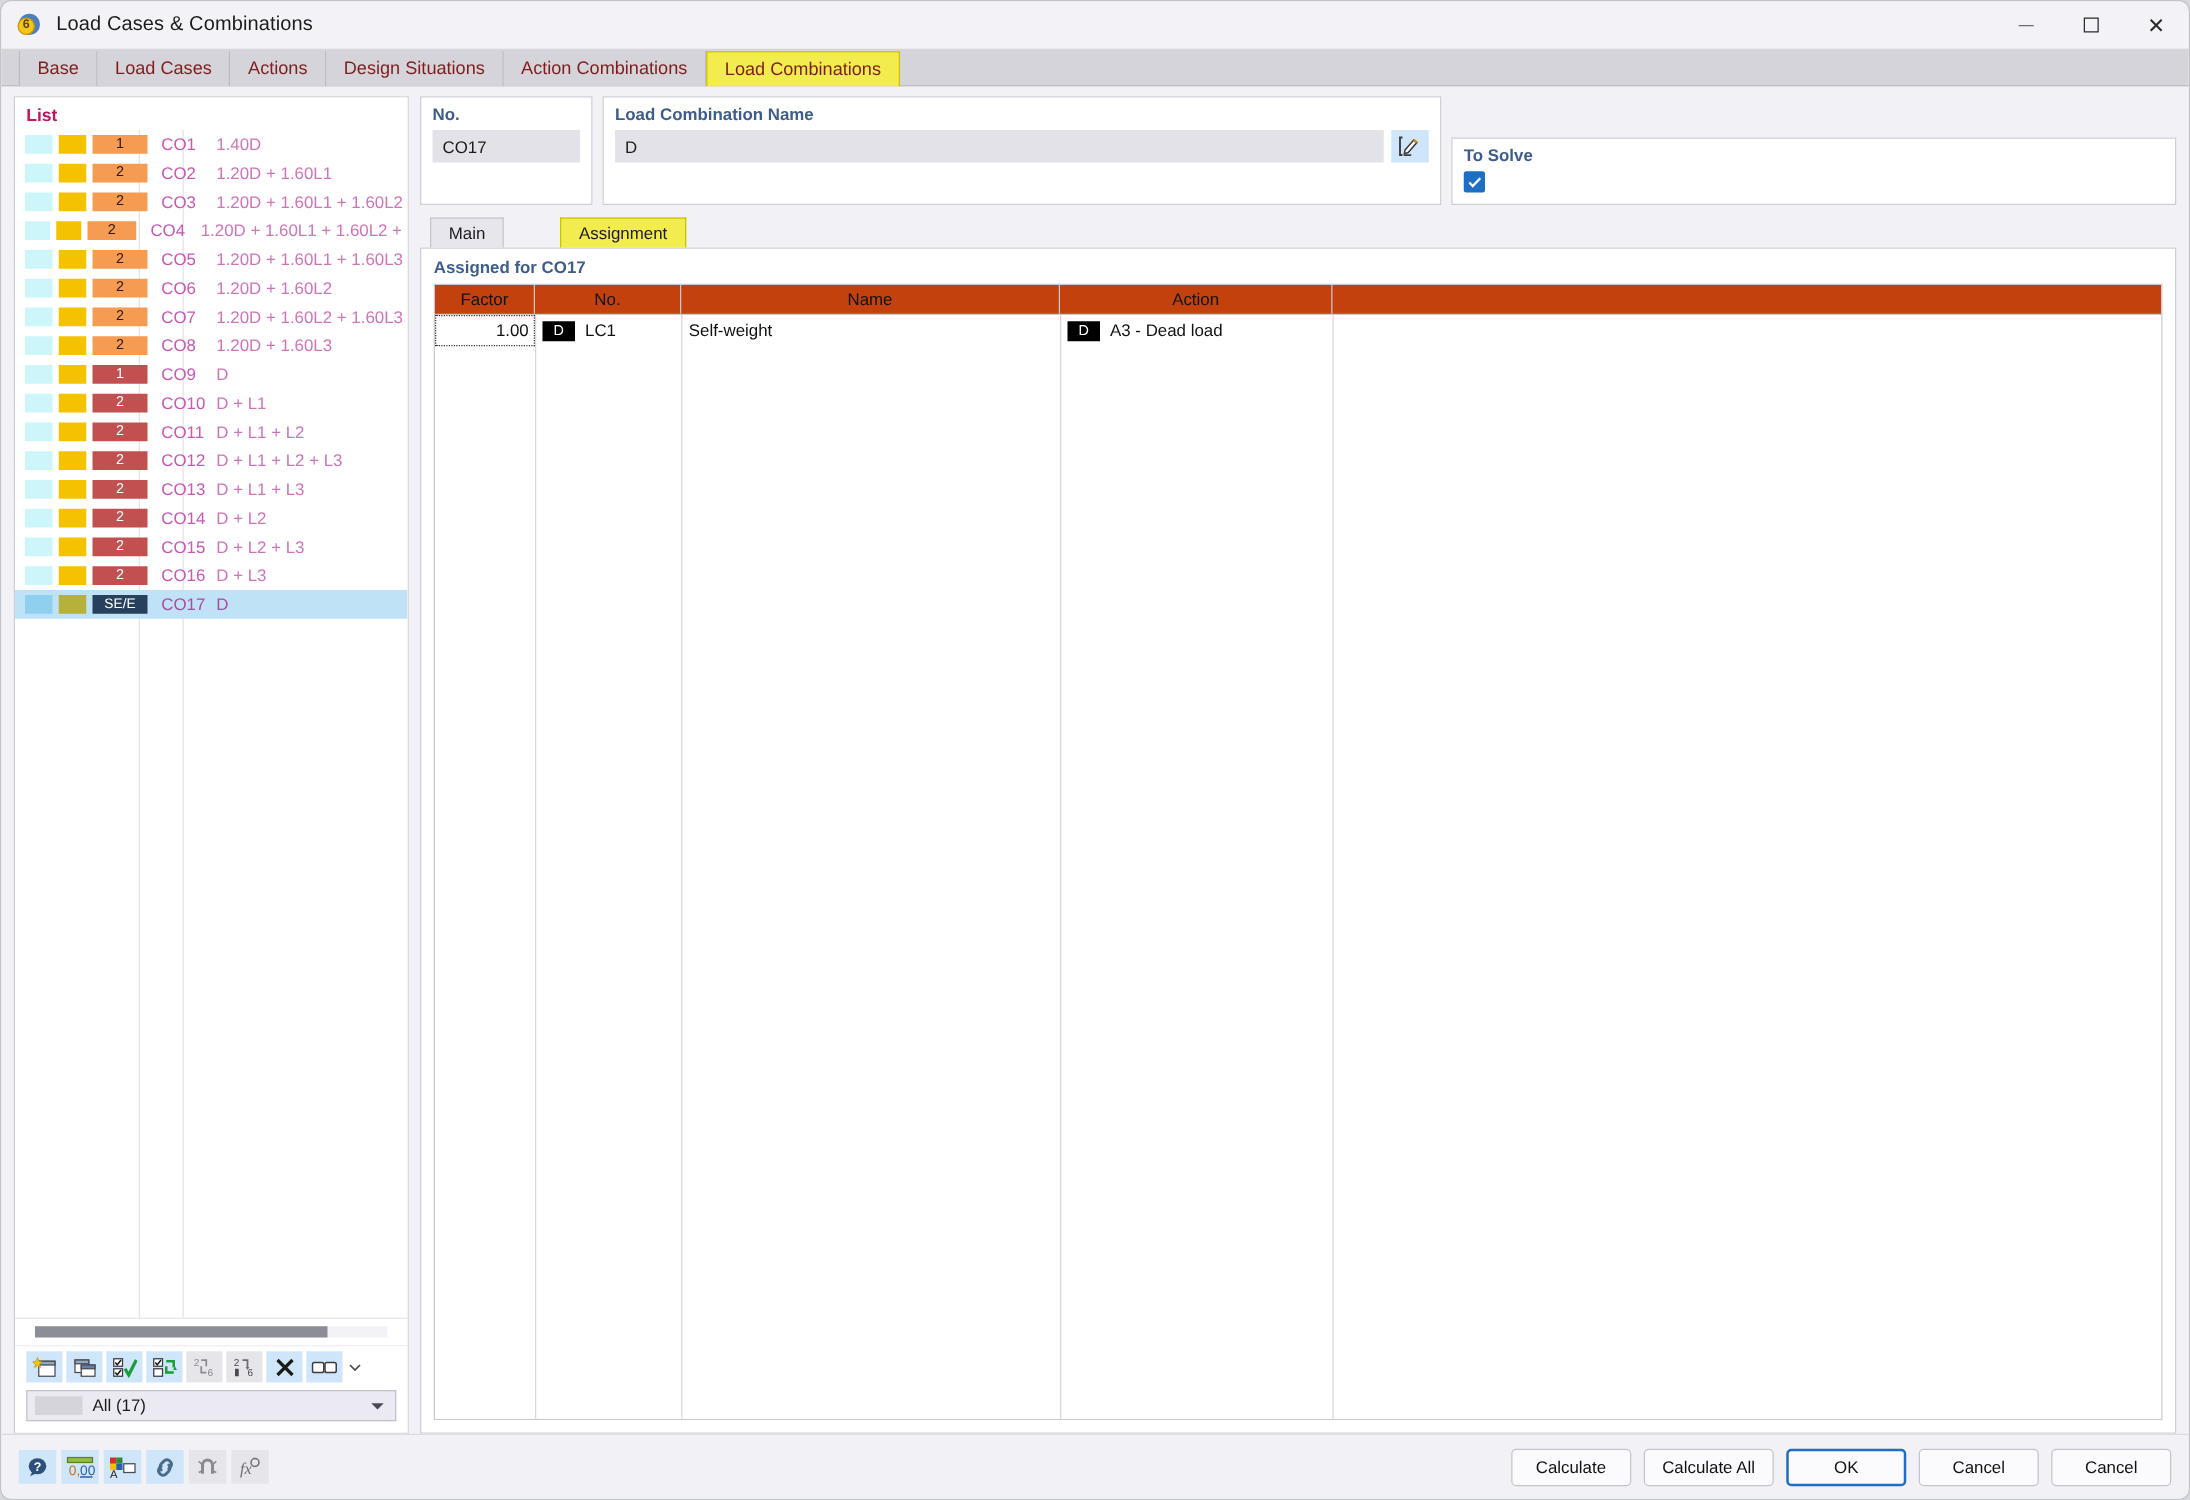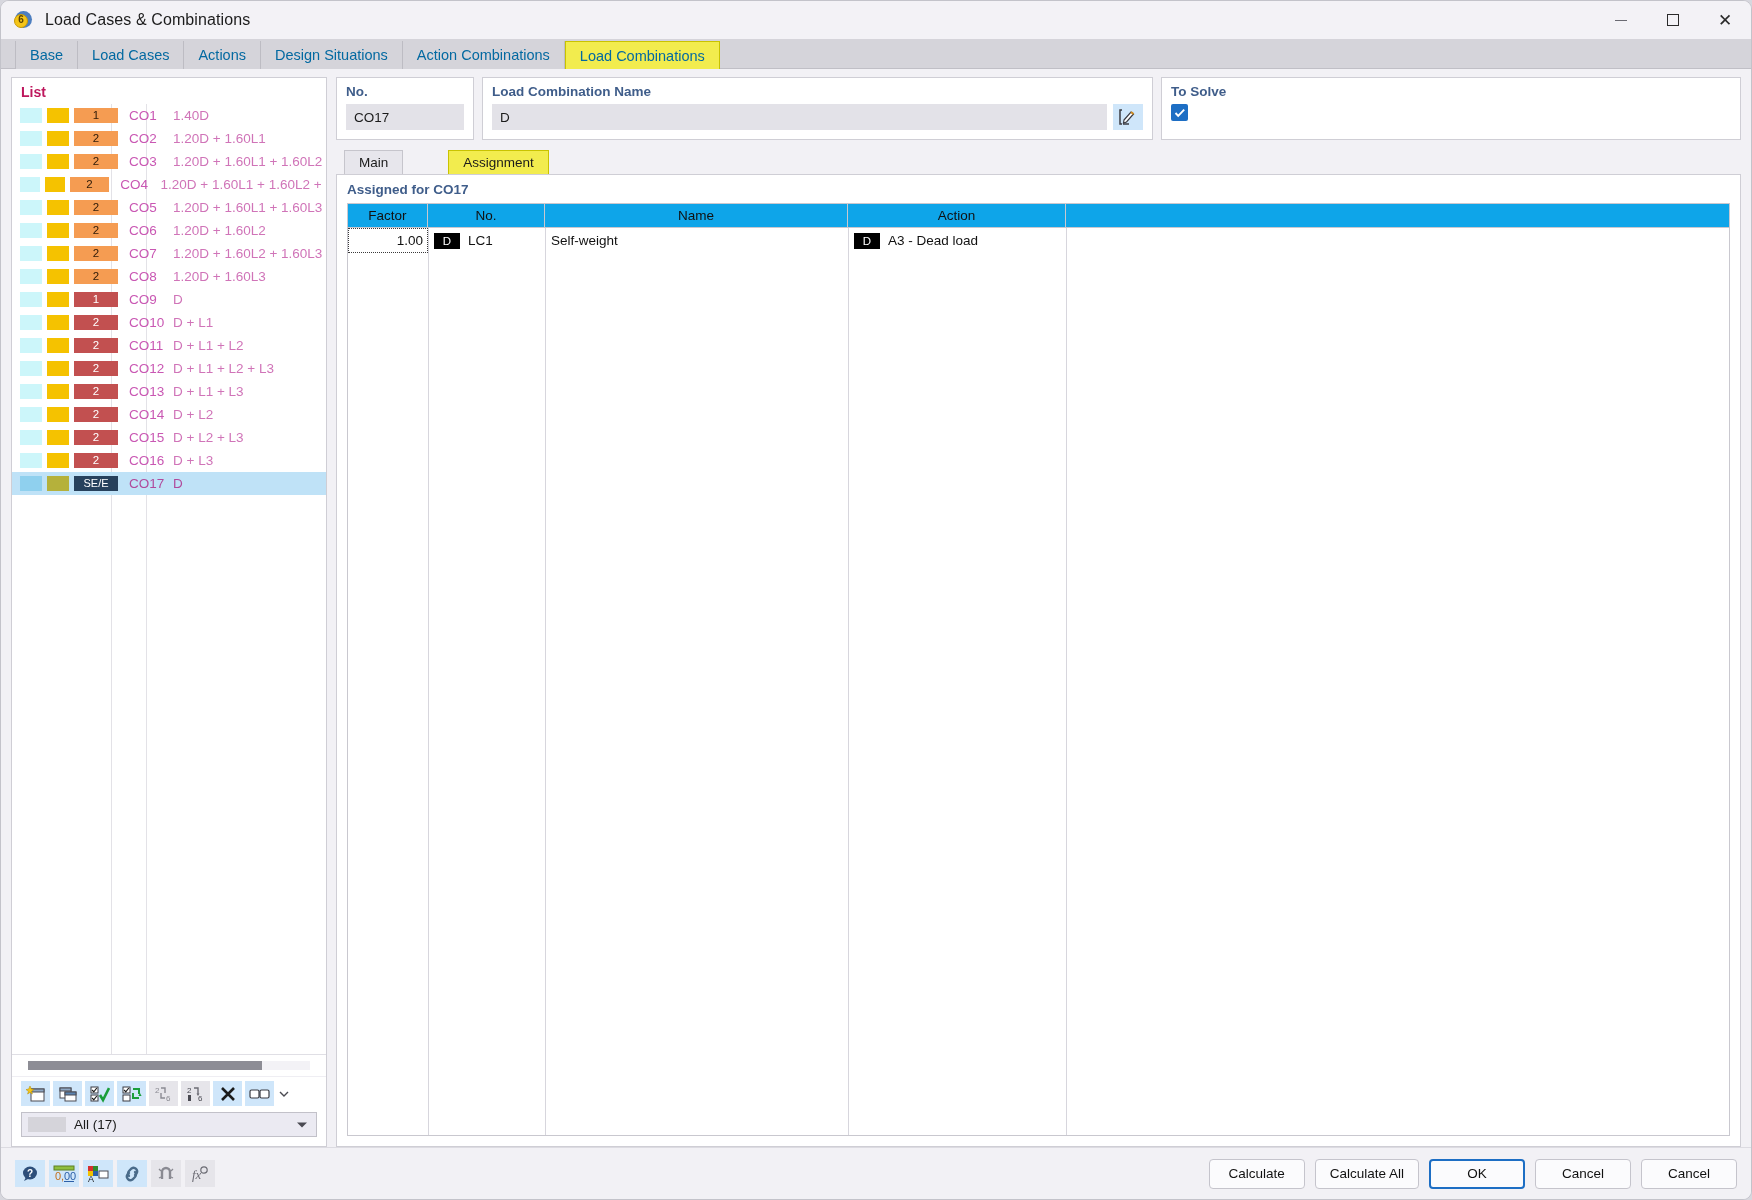--- a/index.html
+++ b/index.html
@@ -86,21 +86,21 @@
   .tabstrip::after {
     content: "";
     position: absolute; left: 0; right: 0; bottom: 0;
     height: 1px; background: #c0bfc6;
   }
   .tab {
     height: 28px;
     padding: 0 14px;
     display: flex; align-items: center;
     font-size: 14.5px;
-    color: #0369a1;
+    color: #7f1d1d;
     background: #d5d4da;
     border-right: 1px solid #bdbcc3;
     position: relative;
     z-index: 2;
   }
   .tab:first-child { border-left: 1px solid #bdbcc3; }
   .tab.active {
     background: #f2ec4e;
     border: 1px solid #c9c300;
     border-bottom: none;
@@ -257,21 +257,21 @@
     padding: 6px 9px 9px 9px;
   }
   .group .glabel {
     font-size: 13.5px;
     font-weight: bold;
     color: #3f5d8a;
     margin-bottom: 5px;
   }
   .g-no { width: 138px; flex: 0 0 138px; }
   .g-name { flex: 1 1 auto; min-width: 0; }
-  .g-solve { width: 580px; flex: 0 0 580px; }
+  .g-solve { width: 580px; flex: 0 0 580px; margin-top: 33px; }
   .field {
     height: 26px;
     background: #e3e2e8;
     display: flex;
     align-items: center;
     padding: 0 8px;
     font-size: 13.5px;
     color: #1b1b1b;
   }
   .name-field-row { display: flex; gap: 6px; align-items: center; }
@@ -338,21 +338,21 @@
     border: 1px solid #c9c8cf;
     display: flex;
     flex-direction: column;
     min-height: 0;
     overflow: hidden;
   }
   .grid-head {
     display: flex;
     flex: 0 0 24px;
     height: 24px;
-    background: #0ea5e9;
+    background: #c2410c;
     border-bottom: 1px solid #c9c8cf;
   }
   .gh {
     display: flex; align-items: center; justify-content: center;
     font-size: 13.5px; color: #111;
     border-right: 1px solid #c9c8cf;
     height: 100%;
   }
   .c-factor { width: 80px; flex: 0 0 80px; }
   .c-no     { width: 117px; flex: 0 0 117px; }

